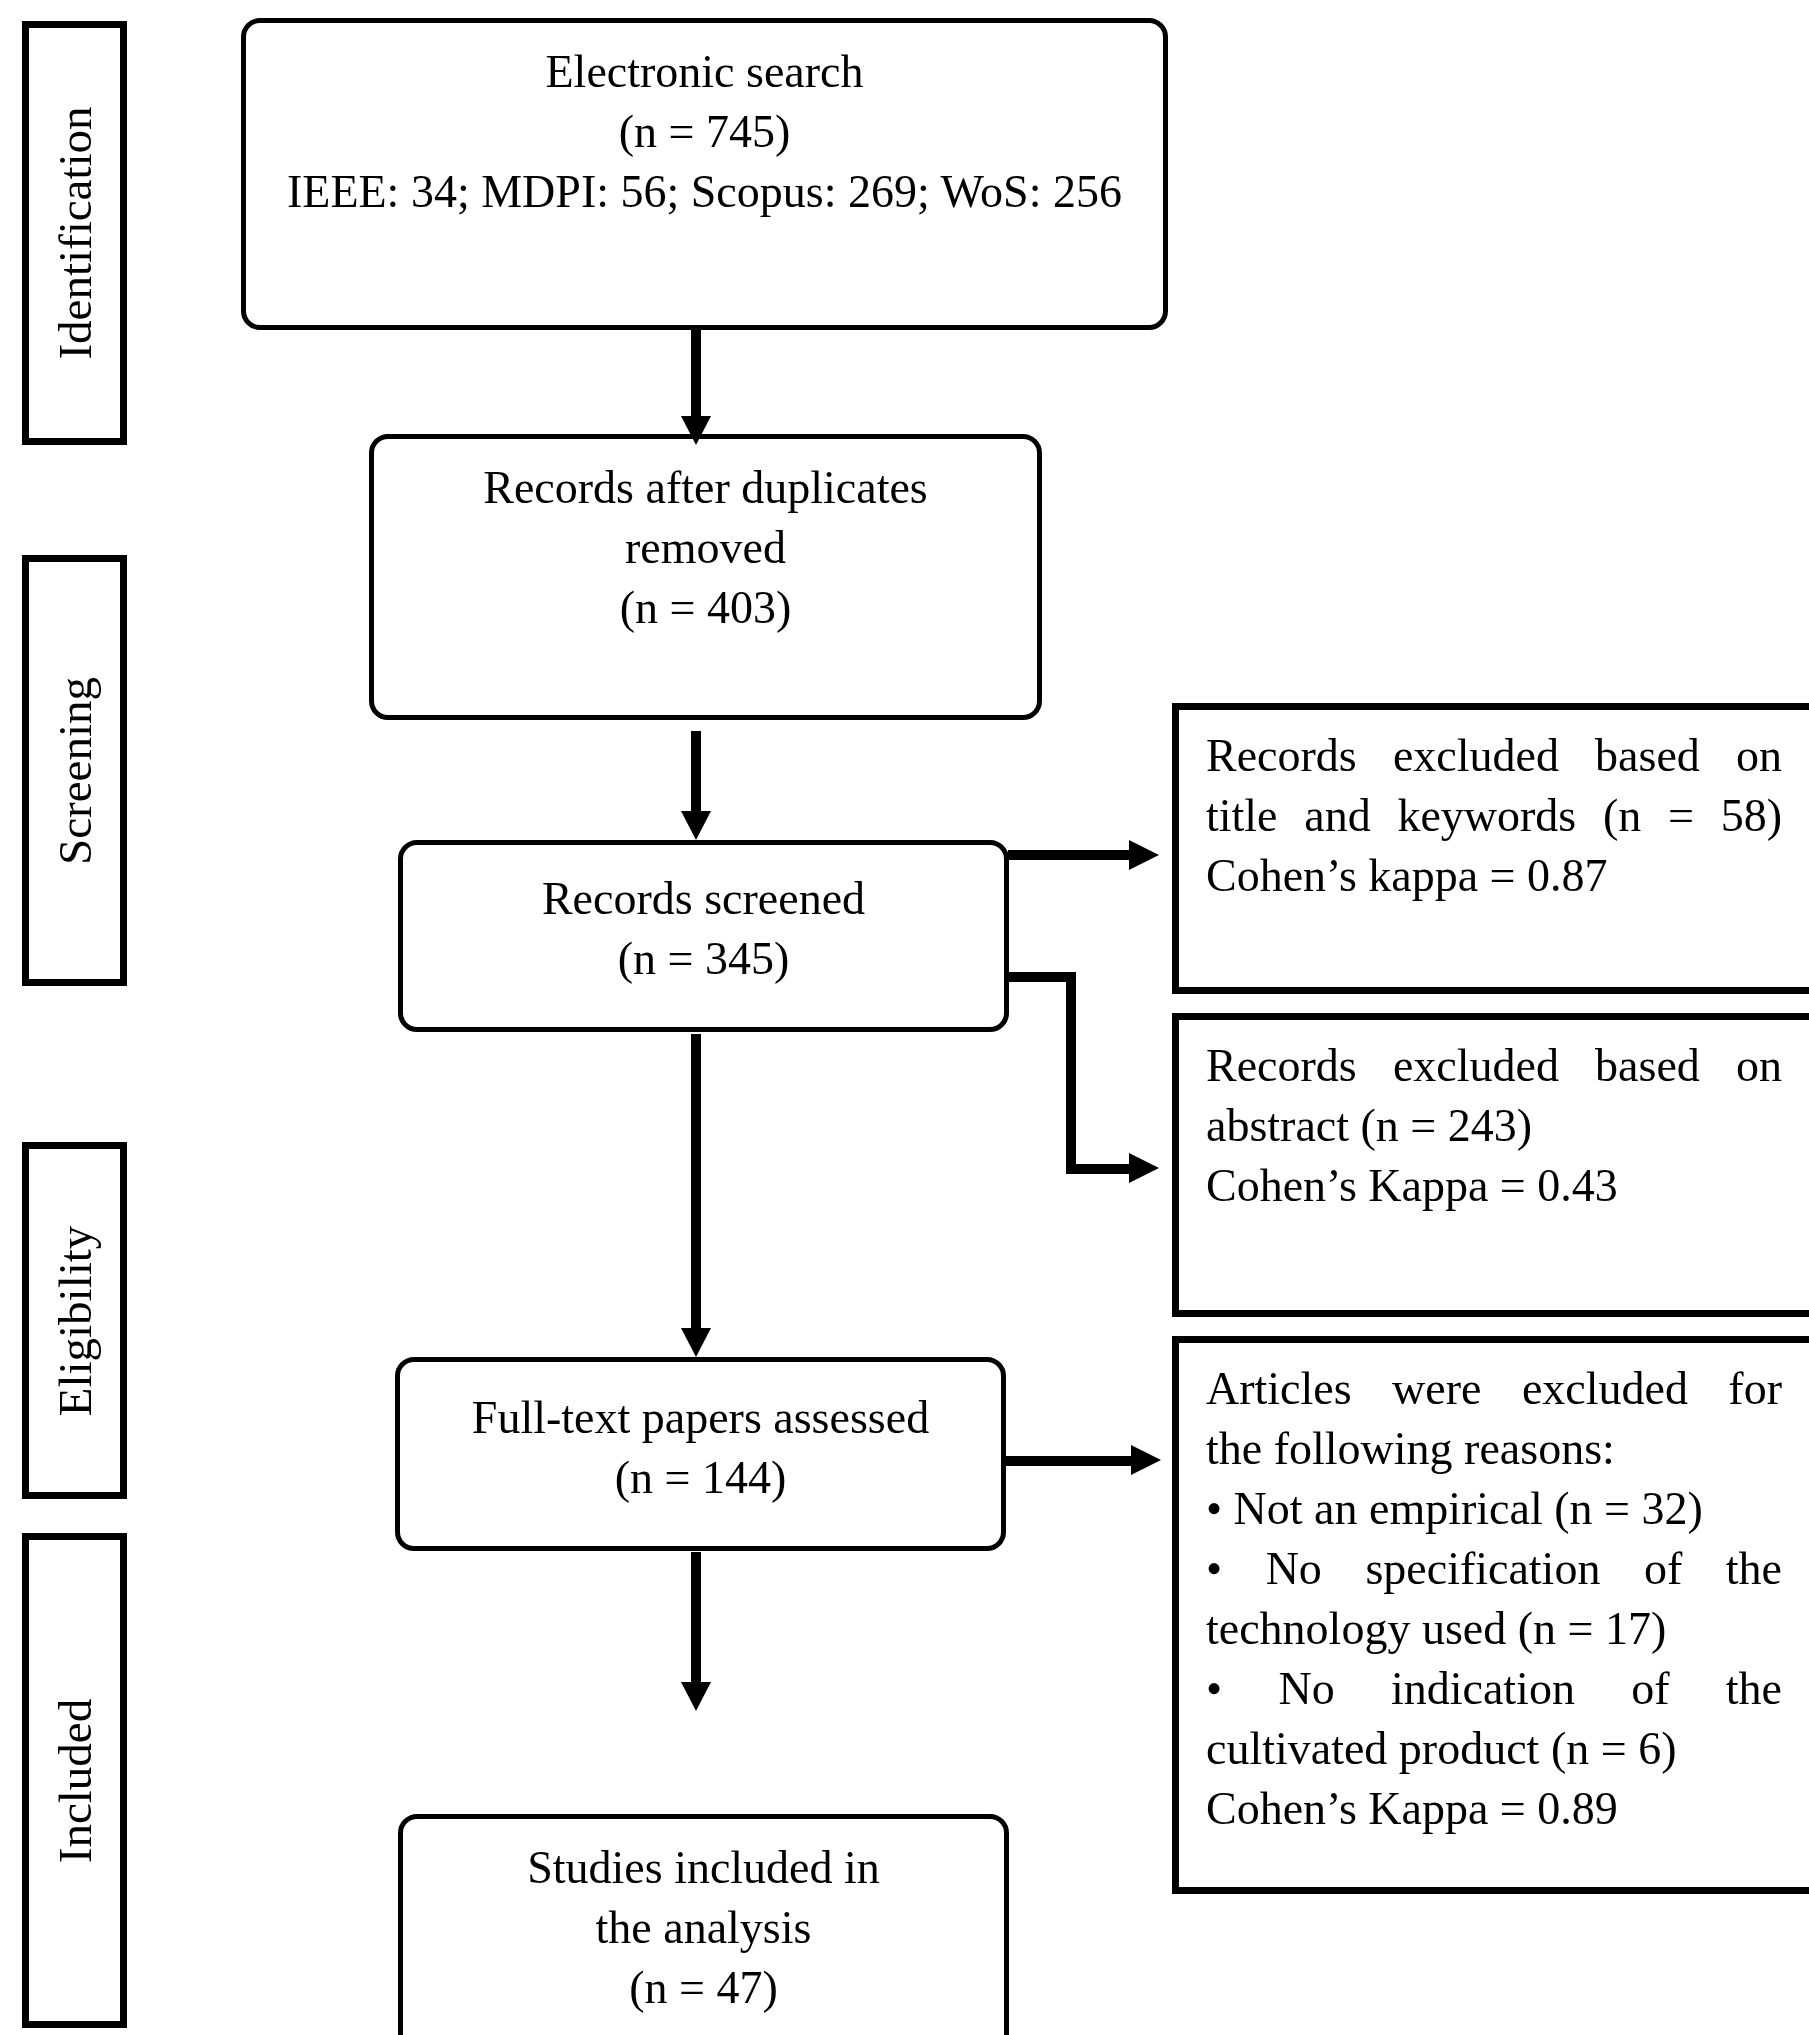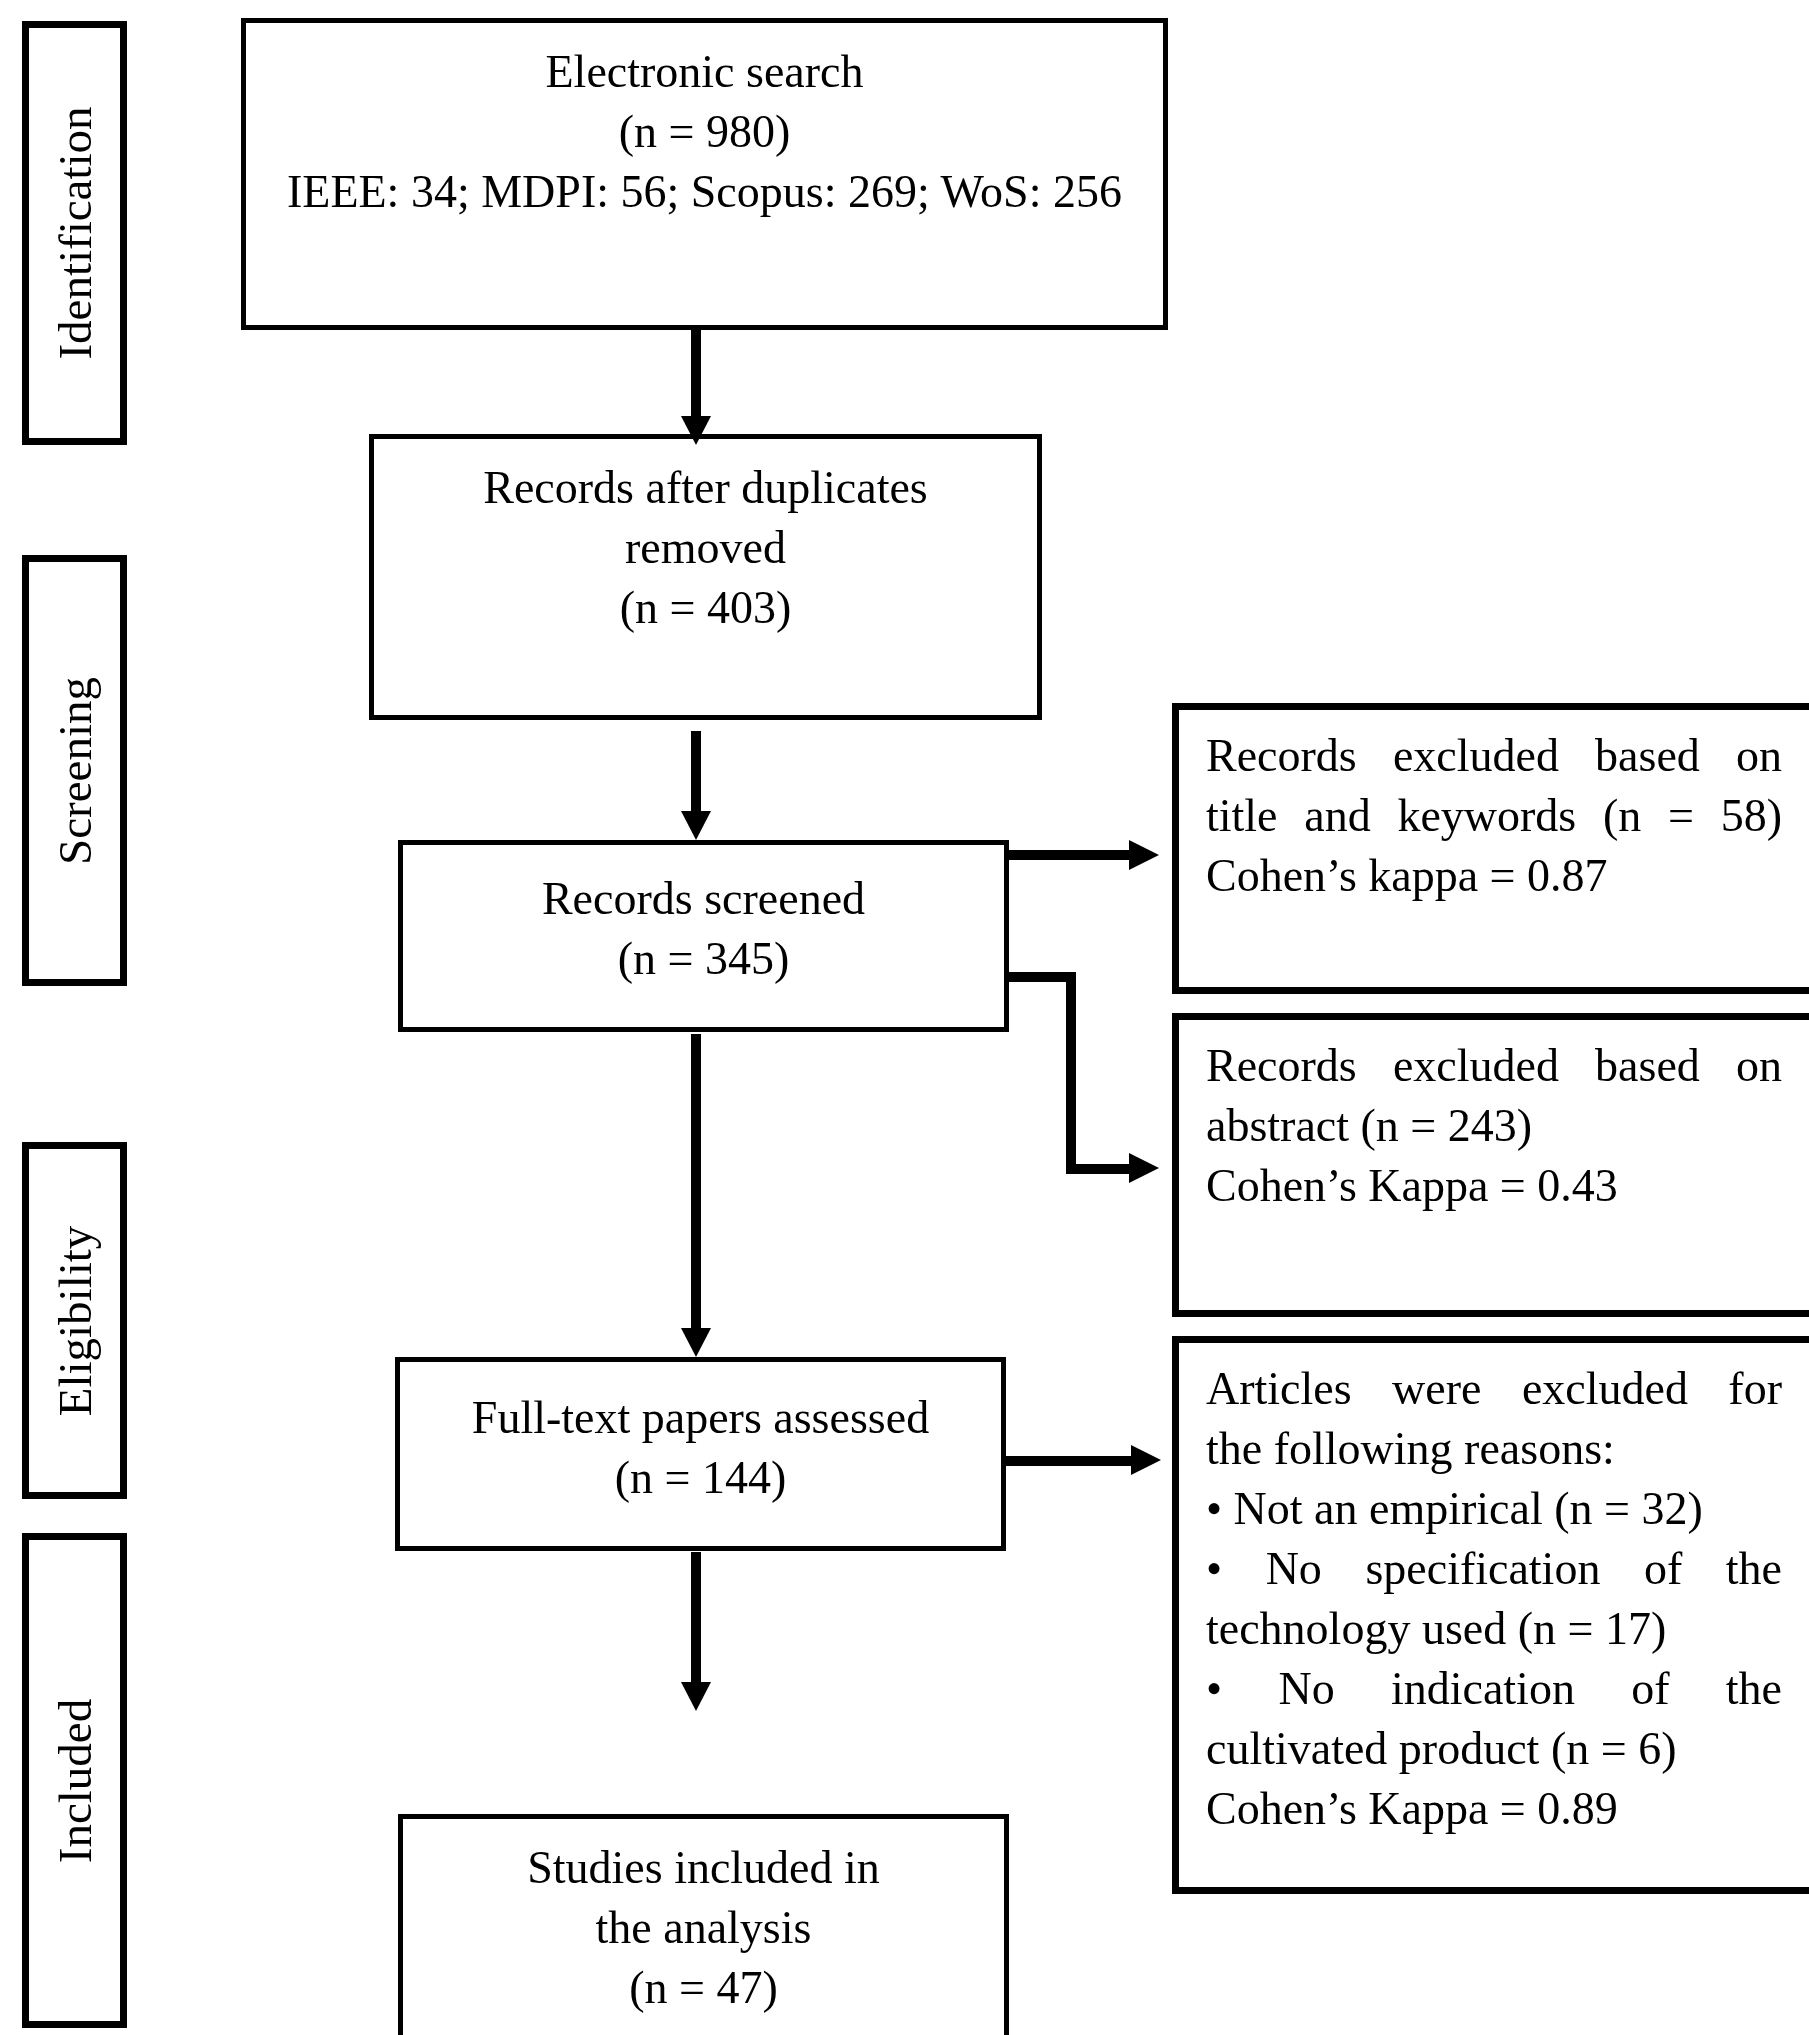--- a/index.html
+++ b/index.html
@@ -12,21 +12,21 @@
   }
   
   .box{
     position:absolute;
     border:5.6px solid #000;
     background:#fff;
     box-sizing:border-box;
     font-size:46px;
     line-height:60px;
   }
-  .flowbox{text-align:center;}
+  .flowbox{text-align:center;border-radius:19px;}
   .exclbox{border-width:7.3px;text-align:left;margin-left:12px;}
   .exclbox .inner{padding:15.7px 27px 0 27px;}
   .flowbox .inner{padding-top:19px;}
   .stagebox{border-width:7.8px;}
   .stagebox .vwrap{
     position:absolute;inset:0;
     display:flex;align-items:center;justify-content:center;
   }
   .stagebox .vtext{
     transform:rotate(-90deg);
@@ -72,21 +72,21 @@
   </div>
   <div class="box stagebox" style="left:22.4px;top:1533px;width:105px;height:495px;">
     <div class="vwrap">
         <span class="vtext">Included</span>
       </div>
   </div>
 
   <div class="box flowbox" style="left:241px;top:18px;width:927px;height:312px;">
     <div class="inner">
         <div class="line">Electronic search</div>
-        <div class="line">(n = 980)</div>
+        <div class="line">(n = 745)</div>
         <div class="line">IEEE: 34; MDPI: 56; Scopus: 269; WoS: 256</div>
       </div>
   </div>
 
   <div class="box flowbox" style="left:369px;top:434px;width:673px;height:286px;">
     <div class="inner">
         <div class="line">Records after duplicates</div>
         <div class="line">removed</div>
         <div class="line">(n = 403)</div>
       </div>

